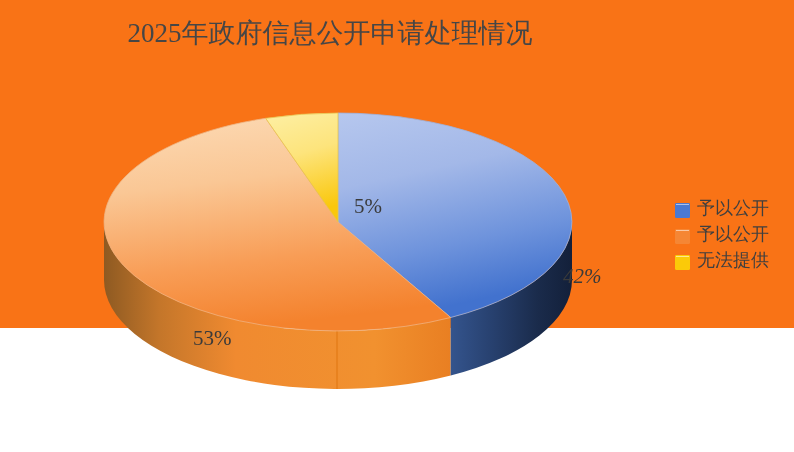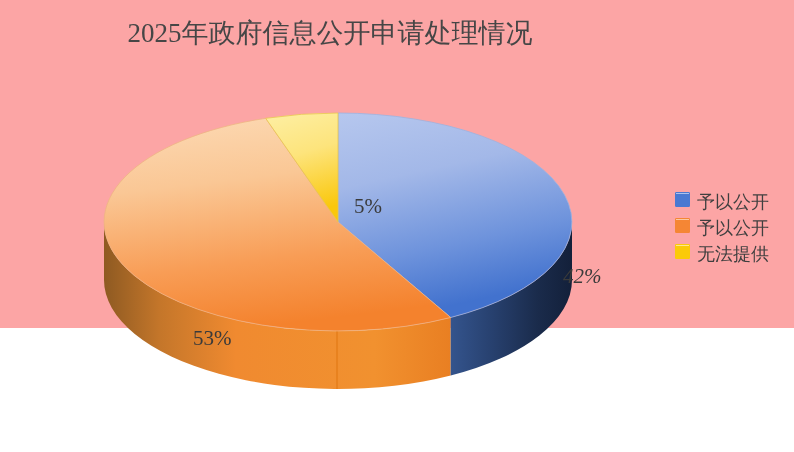--- a/index.html
+++ b/index.html
@@ -12,21 +12,21 @@
     height: 452px;
     font-family: "Liberation Serif", "DejaVu Serif", serif;
     overflow: hidden;
     position: relative;
   }
   #chart-root {
     position: absolute;
     left: 0; top: 0;
     width: 794px;
     height: 328px;
-    background: #fca5a5;
+    background: #f97316;
   }
   
   #chart-title {
     position: absolute;
     left: 0;
     top: 16px;
     width: 660px;
     text-align: center;
     font-family: "Liberation Serif", "DejaVu Serif", serif;
     font-size: 27px;
@@ -67,21 +67,21 @@
   #label-2 { left: 294px; top: 118px; }
   
   #legend {
     position: absolute;
     left: 675px;
     top: 192px;
     width: 110px;
   }
   .legend-item {
     display: flex;
-    align-items: flex-start;
+    align-items: flex-end;
     height: 26px;
   }
   .legend-swatch {
     width: 13px;
     height: 13px;
     margin-right: 7px;
     border-radius: 1px;
     flex: 0 0 auto;
   }
   .legend-text {

